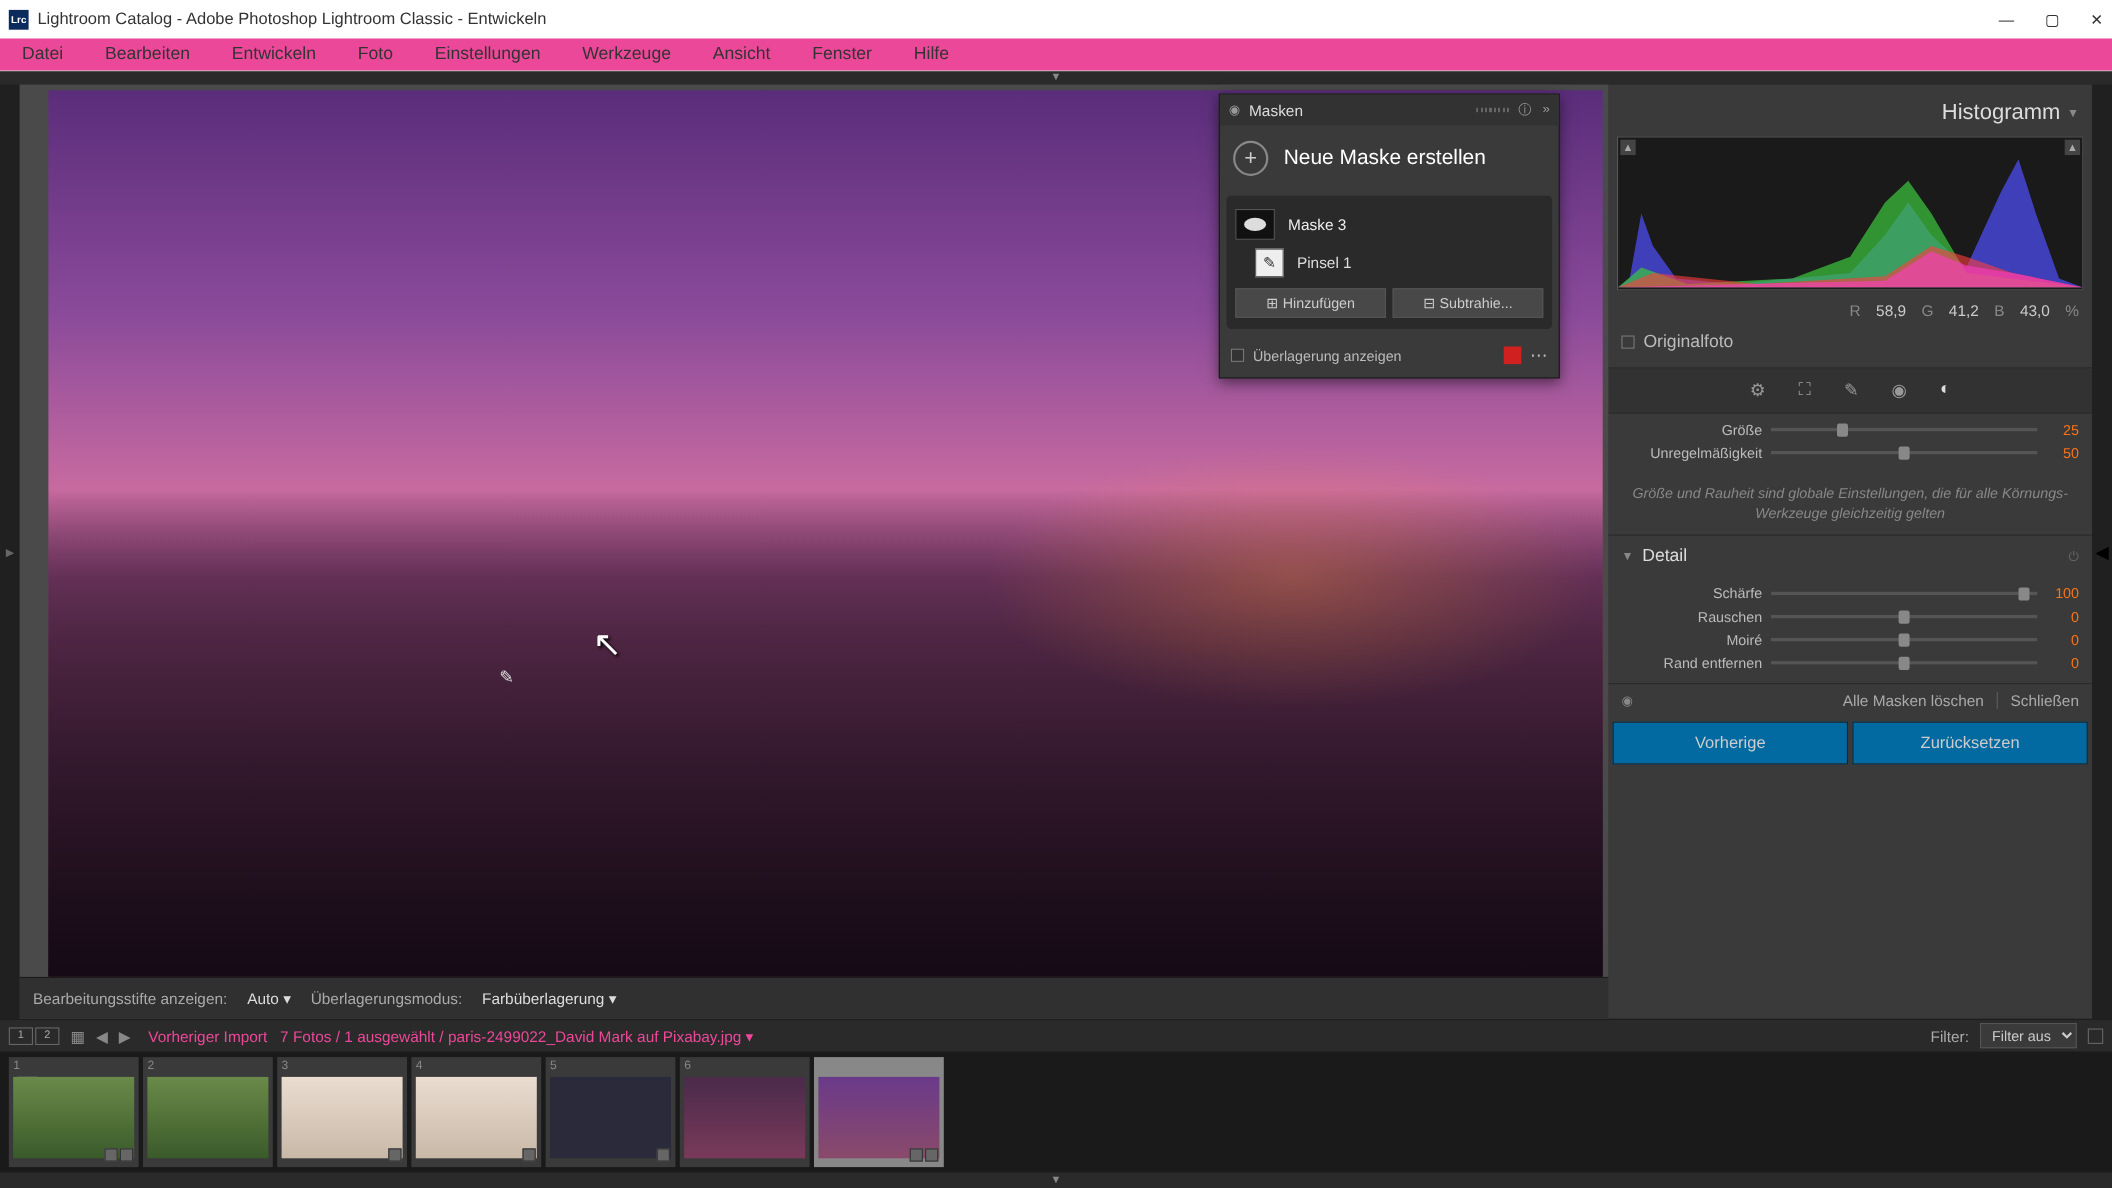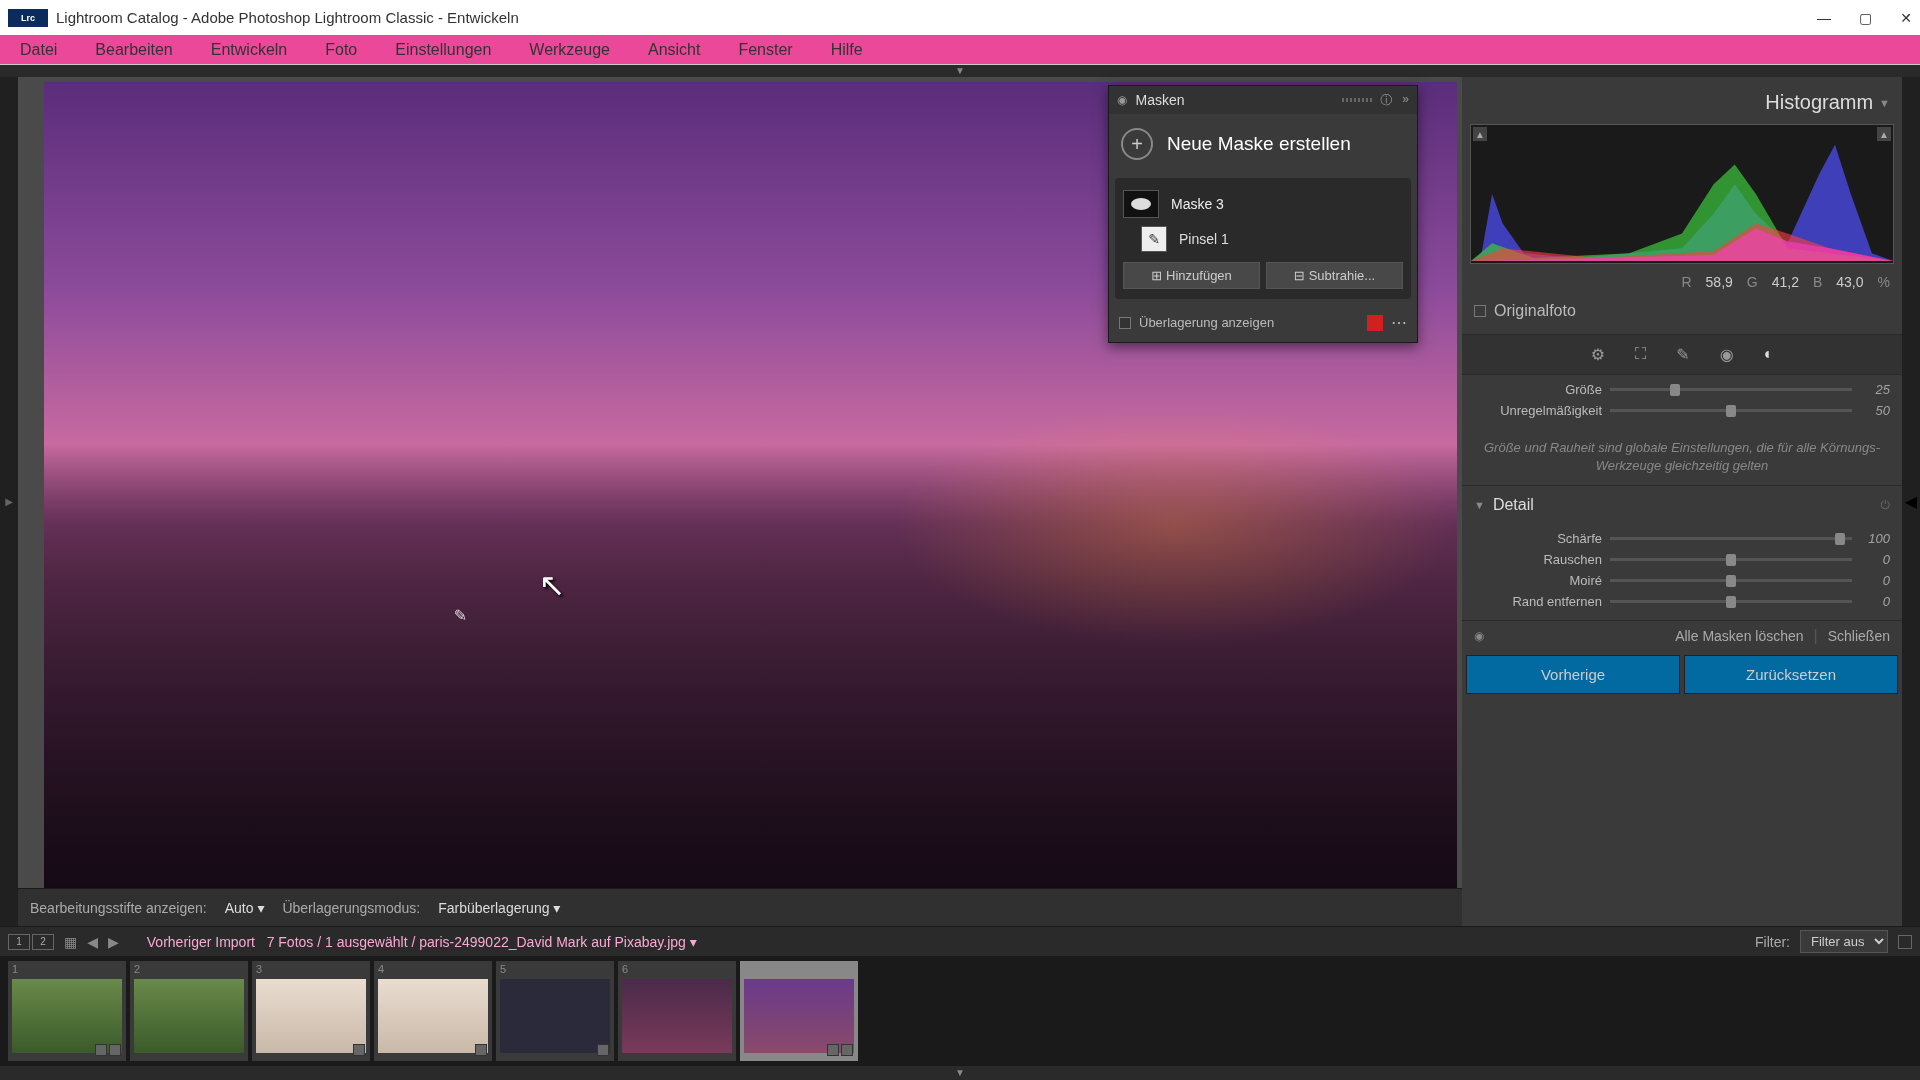--- a/index.html
+++ b/index.html
@@ -1,18 +1,18 @@
 <!DOCTYPE html>
 <html><head>
 <meta charset="utf-8">
 <style>
 * { margin: 0; padding: 0; box-sizing: border-box; font-family: 'Segoe UI', Arial, sans-serif; }
 body { background: #fff; width: 1920px; height: 1080px; overflow: hidden; }
 .titlebar { height: 35px; background: #fff; display: flex; align-items: center; padding: 0 8px; }
-.titlebar .lr-icon { width: 40px; height: 18px; background: #0a2b5c; color: #fff; font-size: 9px; display: flex; align-items: center; justify-content: center; margin-right: 8px; font-weight: bold; }
+.titlebar .lr-icon { width: 18px; height: 18px; background: #0a2b5c; color: #fff; font-size: 9px; display: flex; align-items: center; justify-content: center; margin-right: 8px; font-weight: bold; }
 .titlebar .title { color: #333; font-size: 15px; }
 .win-controls { margin-left: auto; display: flex; gap: 28px; }
 .win-controls span { font-size: 14px; color: #333; cursor: pointer; }
 .menubar { height: 30px; background: #ec4899; display: flex; align-items: center; padding: 0 8px; gap: 14px; border-bottom: 1px solid #ccc; }
 .menubar span { font-size: 16px; color: #333; padding: 4px 12px; cursor: pointer; }
 .workspace { height: calc(100% - 65px); background: #2a2a2a; position: relative; display: flex; flex-direction: column; }
 .top-collapse { height: 12px; background: #2a2a2a; text-align: center; color: #888; font-size: 10px; line-height: 12px; }
 .middle { flex: 1; display: flex; position: relative; }
 .left-strip { width: 18px; background: #202020; display: flex; align-items: center; justify-content: center; }
 .left-strip .tri { color: #666; font-size: 10px; }
@@ -64,42 +64,42 @@
 .origin-row .chk { width: 12px; height: 12px; border: 1px solid #777; }
 .origin-row .lbl { color: #bbb; font-size: 16px; }
 .tool-row { display: flex; justify-content: center; gap: 30px; padding: 10px 0; border-top: 1px solid #2a2a2a; border-bottom: 1px solid #2a2a2a; background: #323232; }
 .tool-row .tool { color: #999; font-size: 16px; cursor: pointer; }
 .tool-row .tool.active { color: #ddd; }
 .sliders { padding: 4px 12px 8px 12px; }
 .slider-row { display: flex; align-items: center; gap: 8px; padding: 3px 0; font-size: 13px; }
 .slider-row .lbl { width: 128px; text-align: right; color: #bbb; }
 .slider-row .track { flex: 1; height: 3px; background: #555; position: relative; }
 .slider-row .handle { position: absolute; top: -4px; width: 10px; height: 12px; background: #888; border-radius: 2px; transform: translateX(-50%); cursor: pointer; }
-.slider-row .val { width: 30px; text-align: right; color: #a3a3a3; font-style: italic; }
+.slider-row .val { width: 30px; text-align: right; color: #f97316; }
 .info-text { color: #888; font-size: 13px; text-align: center; padding: 10px 20px; line-height: 1.4; font-style: italic; }
 .section-header { display: flex; align-items: center; padding: 10px 12px; gap: 8px; border-top: 1px solid #2a2a2a; }
 .section-header .tri { color: #888; font-size: 11px; }
 .section-header .title { color: #ddd; font-size: 16px; flex: 1; }
 .section-header .toggle { color: #666; font-size: 12px; }
 .bottom-actions { display: flex; align-items: center; padding: 6px 12px; gap: 10px; border-top: 1px solid #2a2a2a; }
 .bottom-actions .eye { color: #888; font-size: 12px; }
 .bottom-actions .link1 { color: #aaa; font-size: 14px; margin-left: auto; cursor: pointer; }
 .bottom-actions .sep { color: #555; }
 .bottom-actions .link2 { color: #aaa; font-size: 14px; cursor: pointer; }
 .big-buttons { display: flex; gap: 4px; padding: 4px; }
 .big-buttons button { flex: 1; background: #0369a1; border: 1px solid #222; color: #ccc; font-size: 15px; padding: 10px; cursor: pointer; }
 .toolbar-below { height: 38px; background: #303030; display: flex; align-items: center; padding: 16px 12px; gap: 18px; border-top: 1px solid #1a1a1a; }
 .toolbar-below .lbl { color: #aaa; font-size: 14px; }
 .toolbar-below .val { color: #ddd; font-size: 14px; }
 .filmstrip-bar { height: 30px; background: #2a2a2a; display: flex; align-items: center; padding: 0 8px; gap: 10px; border-top: 1px solid #1a1a1a; }
 .filmstrip-bar .screens { display: flex; gap: 2px; }
 .filmstrip-bar .screen { width: 22px; height: 16px; border: 1px solid #666; color: #aaa; font-size: 10px; display: flex; align-items: center; justify-content: center; }
 .filmstrip-bar .grid { color: #888; font-size: 14px; }
 .filmstrip-bar .nav { color: #888; font-size: 14px; cursor: pointer; }
-.filmstrip-bar .path { color: #f9a8d4; font-size: 14px; margin-left: 18px; }
+.filmstrip-bar .path { color: #ec4899; font-size: 14px; margin-left: 6px; }
 .filmstrip-bar .filter-lbl { margin-left: auto; color: #aaa; font-size: 14px; }
 .filmstrip-bar select { background: #3a3a3a; border: 1px solid #555; color: #ccc; font-size: 13px; padding: 2px 6px; }
 .filmstrip-bar .lock { width: 14px; height: 14px; border: 1px solid #666; }
 .filmstrip { height: 110px; background: #1a1a1a; display: flex; align-items: center; padding: 4px 8px; gap: 4px; }
 .thumb-slot { width: 118px; height: 100px; background: #3a3a3a; position: relative; padding: 4px; }
 .thumb-slot.selected { background: #888; }
 .thumb-slot .idx { position: absolute; top: 2px; left: 4px; color: #888; font-size: 11px; }
 .thumb-slot .img { width: 100%; height: 74px; margin-top: 14px; background: #555; position: relative; }
 .thumb-slot .badge { position: absolute; top: 18px; left: 8px; background: #eee; color: #333; font-size: 12px; width: 18px; height: 18px; display: flex; align-items: center; justify-content: center; font-weight: bold; }
 .thumb-slot .sub-badge { position: absolute; bottom: 5px; right: 5px; display:flex; gap:2px;}

